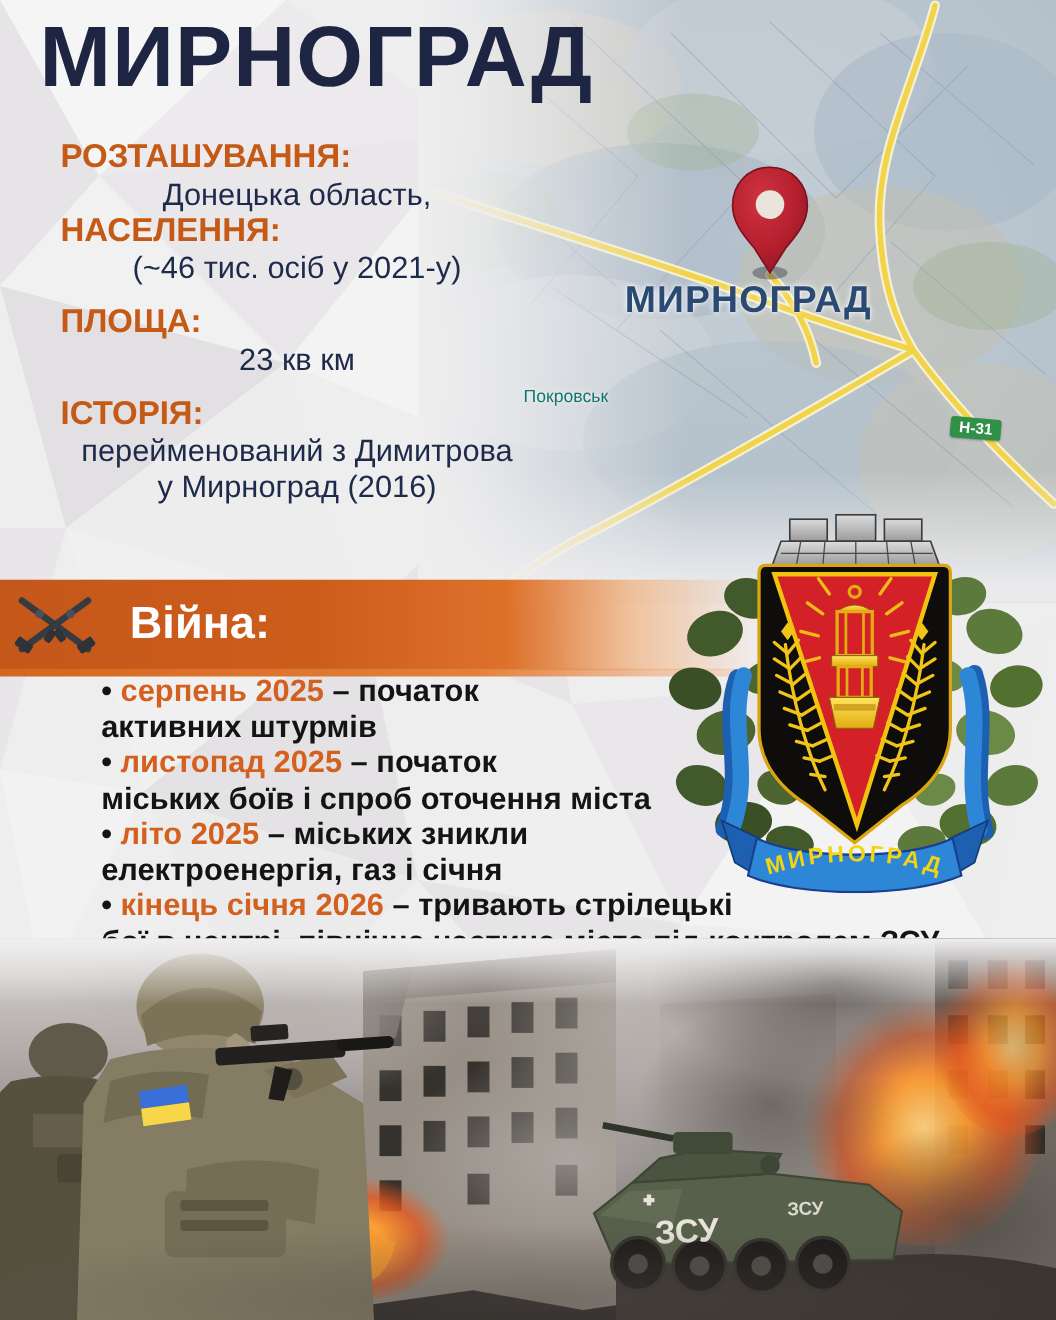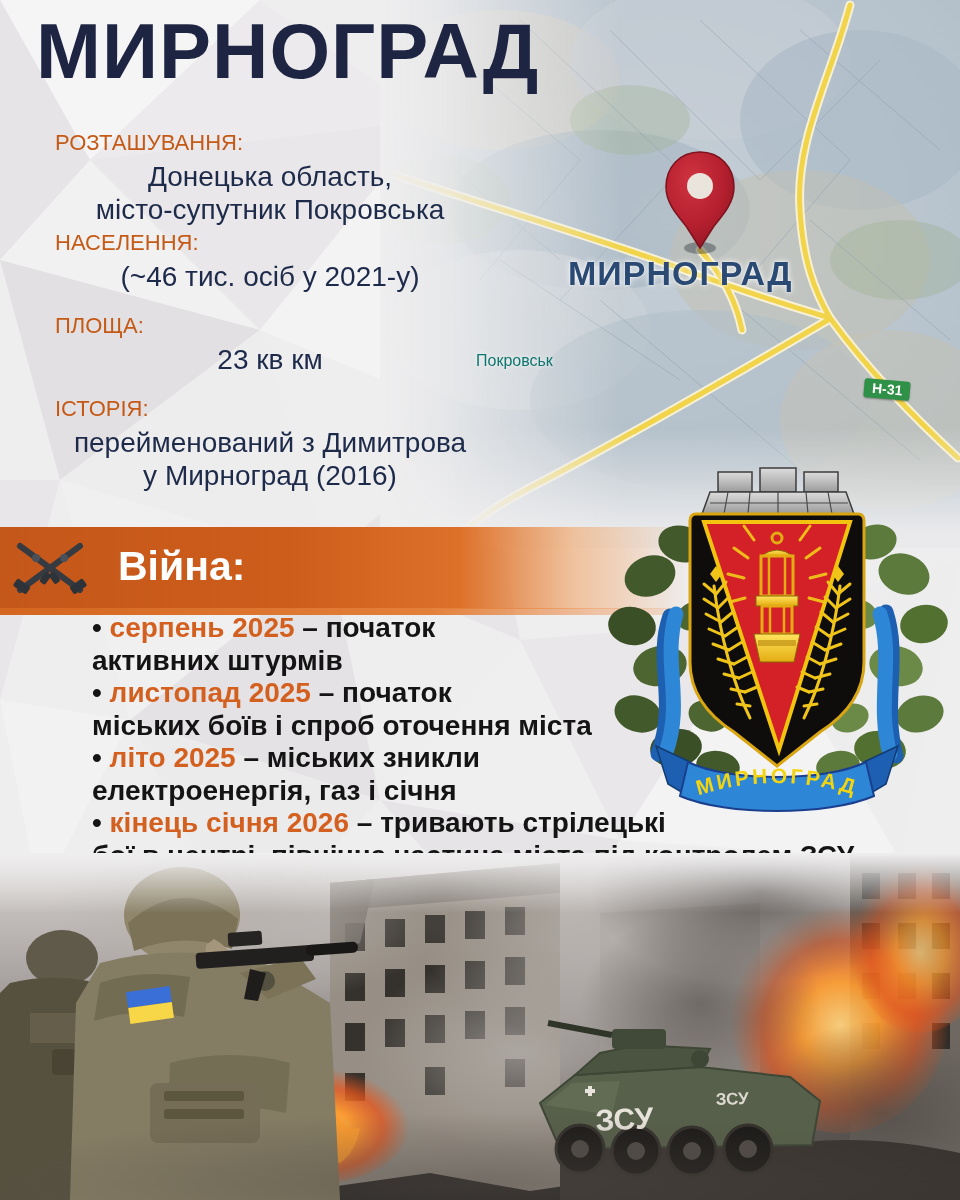--- a/index.html
+++ b/index.html
@@ -21,21 +21,21 @@
   .map-town-label{position:absolute;left:96px;top:352px;font-size:16px;color:#0f766e;
     text-shadow:0 0 4px rgba(255,255,255,.8);}
   .road-badge{position:absolute;left:484px;top:380px;background:#2f9147;color:#fff;
     font-size:14px;font-weight:700;padding:1px 8px 2px;border-radius:3px;transform:rotate(5deg);
     box-shadow:0 1px 2px rgba(0,0,0,.35);}
 
   
   #title{position:absolute;left:36px;top:6px;font-size:78px;font-weight:800;
     letter-spacing:1px;color:#1e2542;}
   #info{position:absolute;left:55px;top:126px;width:430px;}
-  .sec-label{font-size:22px;font-weight:400;color:#c55a17;line-height:34px;}
+  .sec-label{font-size:30px;font-weight:700;color:#c55a17;line-height:34px;}
   .sec-val{font-size:28px;font-weight:400;color:#1d2a4a;line-height:33px;text-align:center;}
   .gap{margin-top:16px;}
 
   
   #banner{position:absolute;left:0;top:527px;width:960px;height:82px;
     background:linear-gradient(90deg,#c4571a 0%,#cd5d1b 30%,#dd712a 48%,
                rgba(240,160,94,.55) 60%,rgba(255,255,255,0) 72%);}
   #banner::after{content:"";position:absolute;left:0;bottom:-6px;height:7px;width:100%;
     background:linear-gradient(90deg,#d4661f 0%,#e3803a 45%,rgba(238,150,90,.5) 62%,rgba(255,255,255,0) 78%);}
   #banner .label{position:absolute;left:90px;top:16px;font-size:41px;font-weight:700;color:#ffffff;margin-left:28px;}
@@ -142,21 +142,20 @@
   <div class="map-city-label">МИРНОГРАД</div>
   <div class="map-town-label">Покровськ</div>
   <div class="road-badge">Н-31</div>
 </div>
 
 <h1 id="title" style="margin:0">МИРНОГРАД</h1>
 
 <div id="info">
   <div class="sec-label">РОЗТАШУВАННЯ:</div>
   <div class="sec-val">Донецька область,</div>
-  <div class="sec-val">місто-супутник Покровська</div>
   <div class="sec-label">НАСЕЛЕННЯ:</div>
   <div class="sec-val">(~46 тис. осіб у 2021-у)</div>
   <div class="sec-label gap">ПЛОЩА:</div>
   <div class="sec-val">23 кв км</div>
   <div class="sec-label gap">ІСТОРІЯ:</div>
   <div class="sec-val">перейменований з Димитрова</div>
   <div class="sec-val">у Мирноград (2016)</div>
 </div>
 
 <div id="banner">

